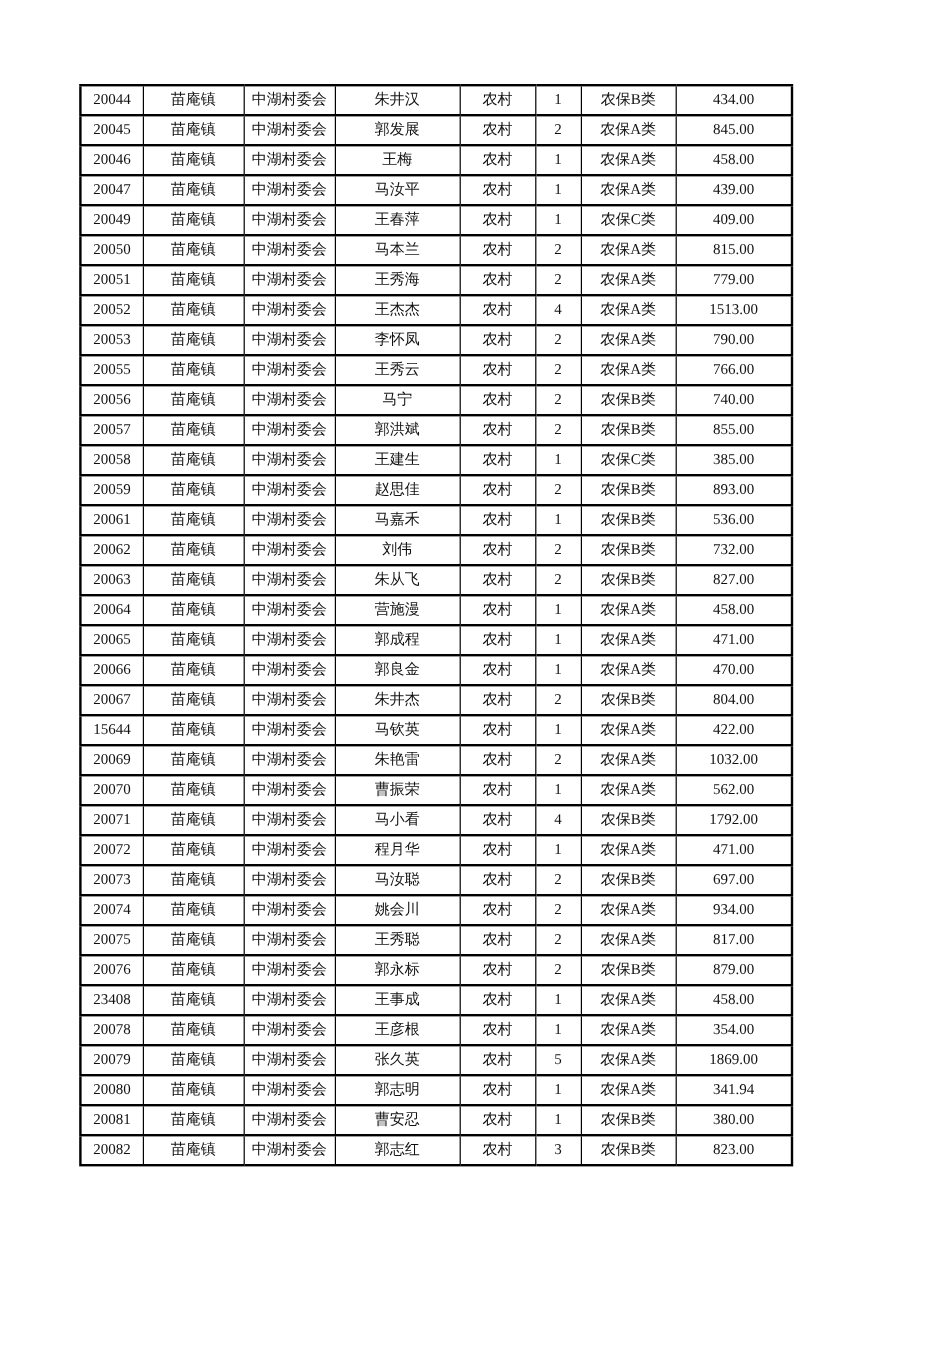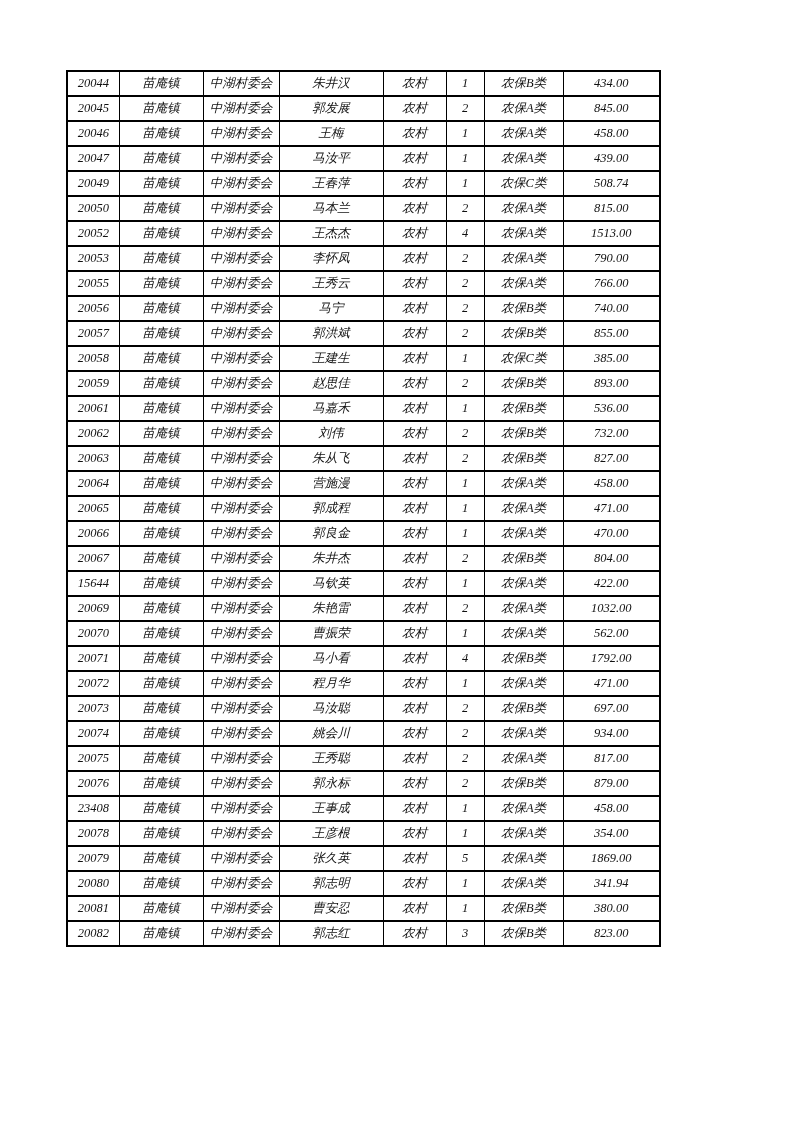--- a/index.html
+++ b/index.html
@@ -6,21 +6,20 @@
   body {
     width: 793px; height: 1122px;
     background: #ffffff;
     font-family: "Liberation Serif", "DejaVu Serif", serif;
   }
   .page {
     position: relative;
     width: 710px; height: 1122px;
     background: #ffffff;
     overflow: hidden;
-    font-style: italic;
   }
   table.roster {
     position: absolute;
     left: 66px; top: 70px;
     width: 593px;
     border-collapse: collapse;
     table-layout: fixed;
     border: 2px solid #000000;
   }
   table.roster td {
@@ -104,31 +103,41 @@
           <td>439.00</td>
         </tr>
         <tr>
           <td>20049</td>
           <td>苗庵镇</td>
           <td>中湖村委会</td>
           <td>王春萍</td>
           <td>农村</td>
           <td>1</td>
           <td>农保C类</td>
-          <td>508.74</td>
+          <td>409.00</td>
         </tr>
         <tr>
           <td>20050</td>
           <td>苗庵镇</td>
           <td>中湖村委会</td>
           <td>马本兰</td>
           <td>农村</td>
           <td>2</td>
           <td>农保A类</td>
           <td>815.00</td>
+        </tr>
+        <tr>
+          <td>20051</td>
+          <td>苗庵镇</td>
+          <td>中湖村委会</td>
+          <td>王秀海</td>
+          <td>农村</td>
+          <td>2</td>
+          <td>农保A类</td>
+          <td>779.00</td>
         </tr>
         <tr>
           <td>20052</td>
           <td>苗庵镇</td>
           <td>中湖村委会</td>
           <td>王杰杰</td>
           <td>农村</td>
           <td>4</td>
           <td>农保A类</td>
           <td>1513.00</td>

